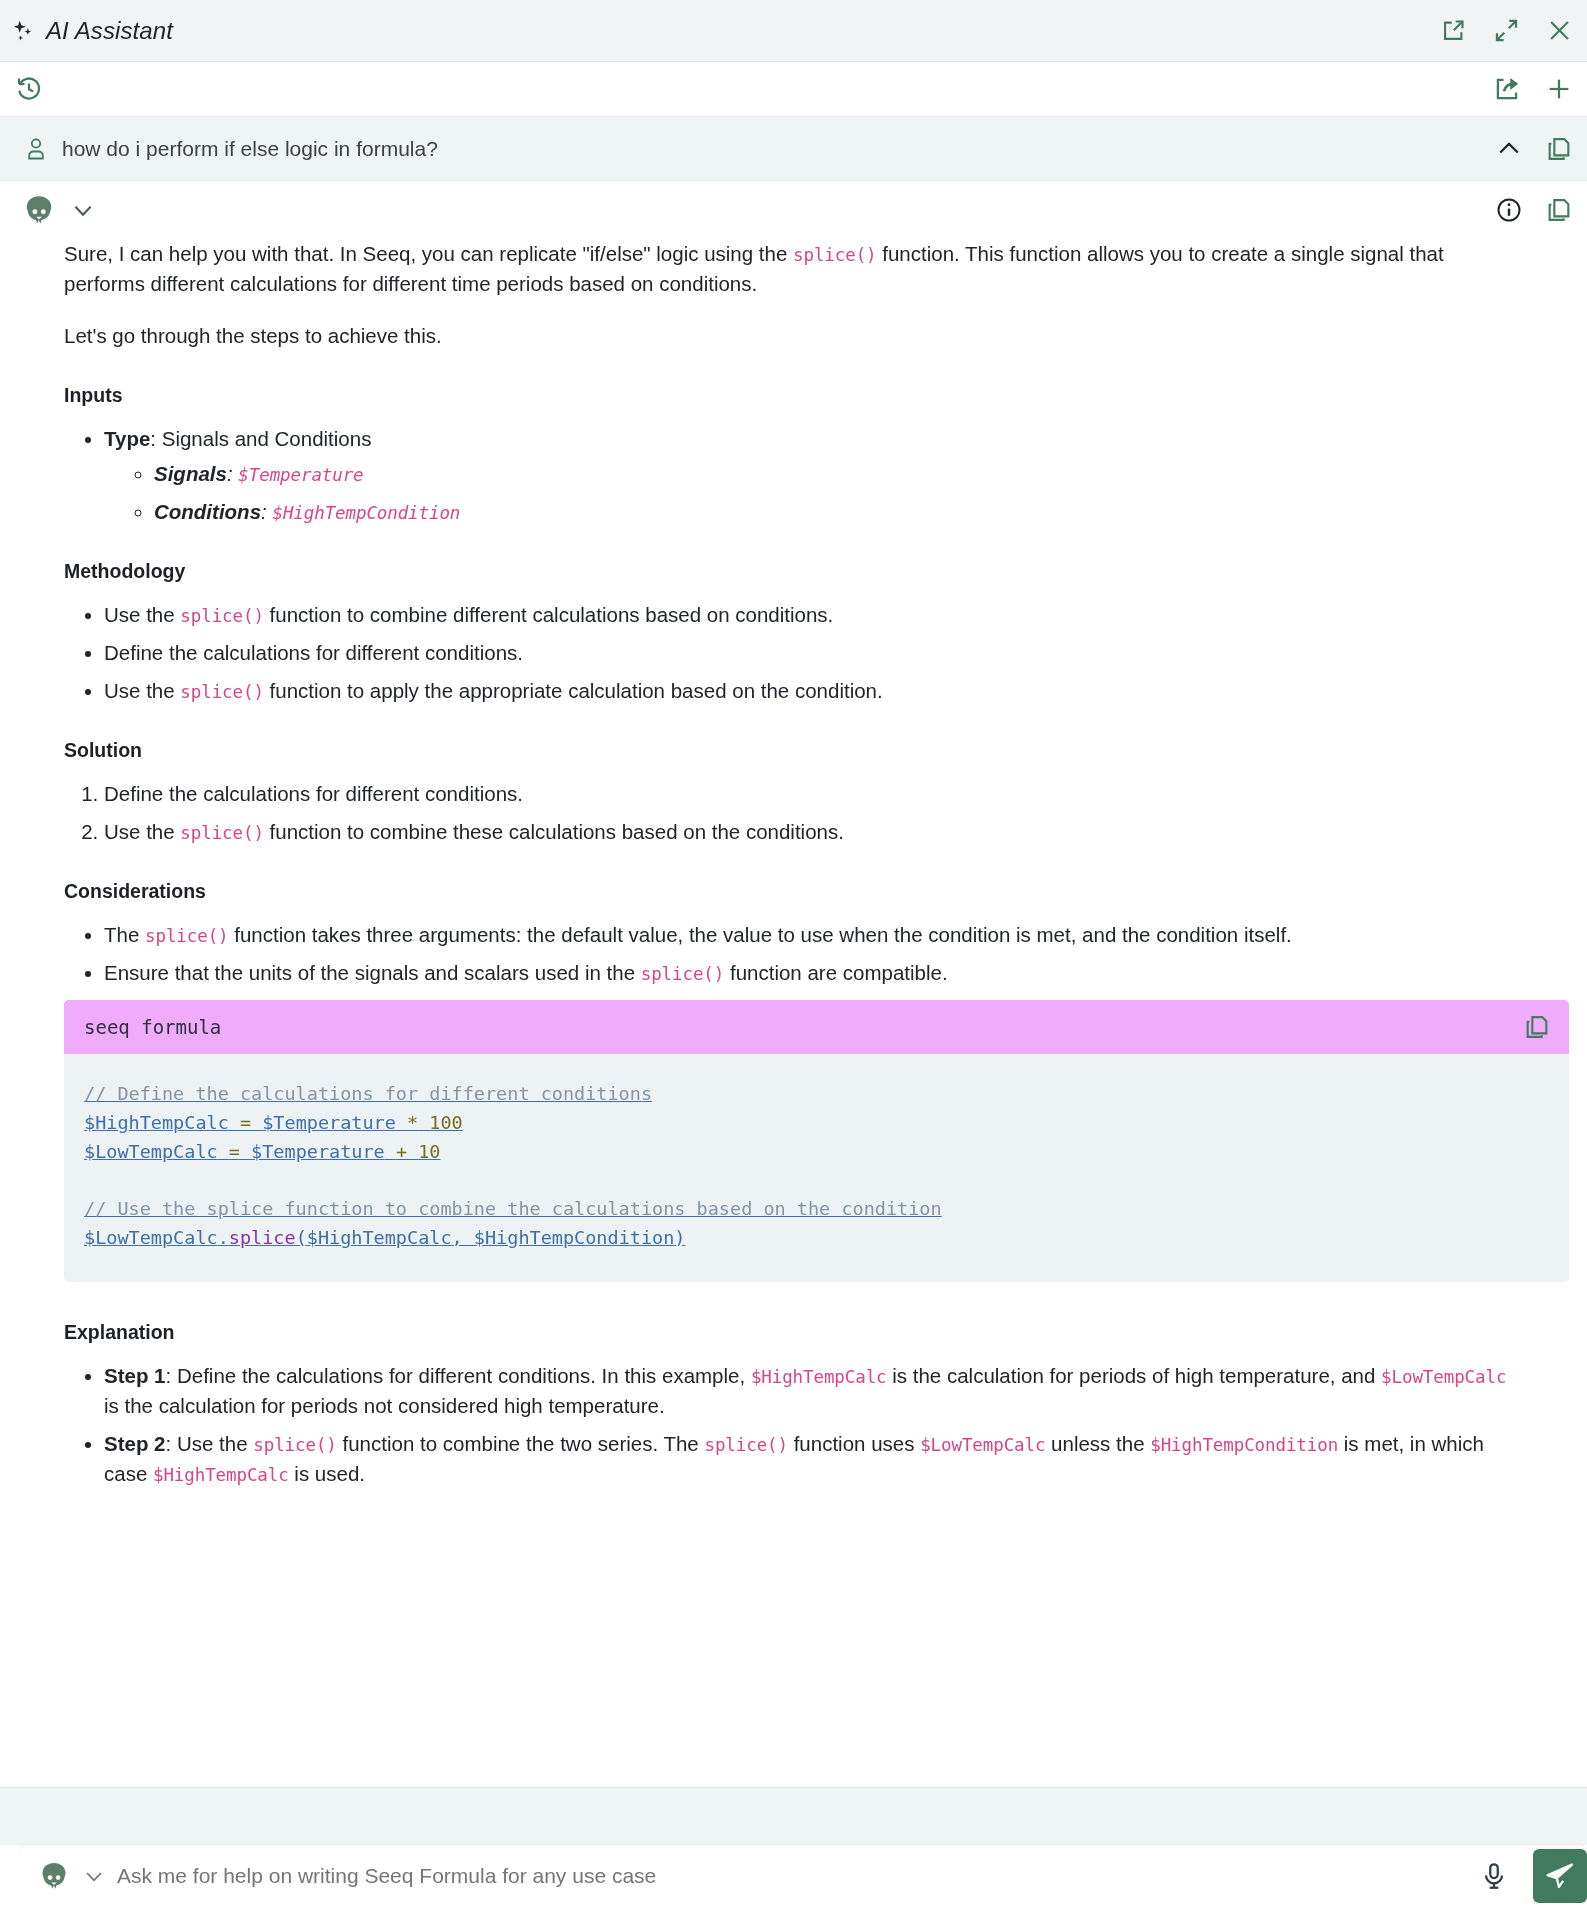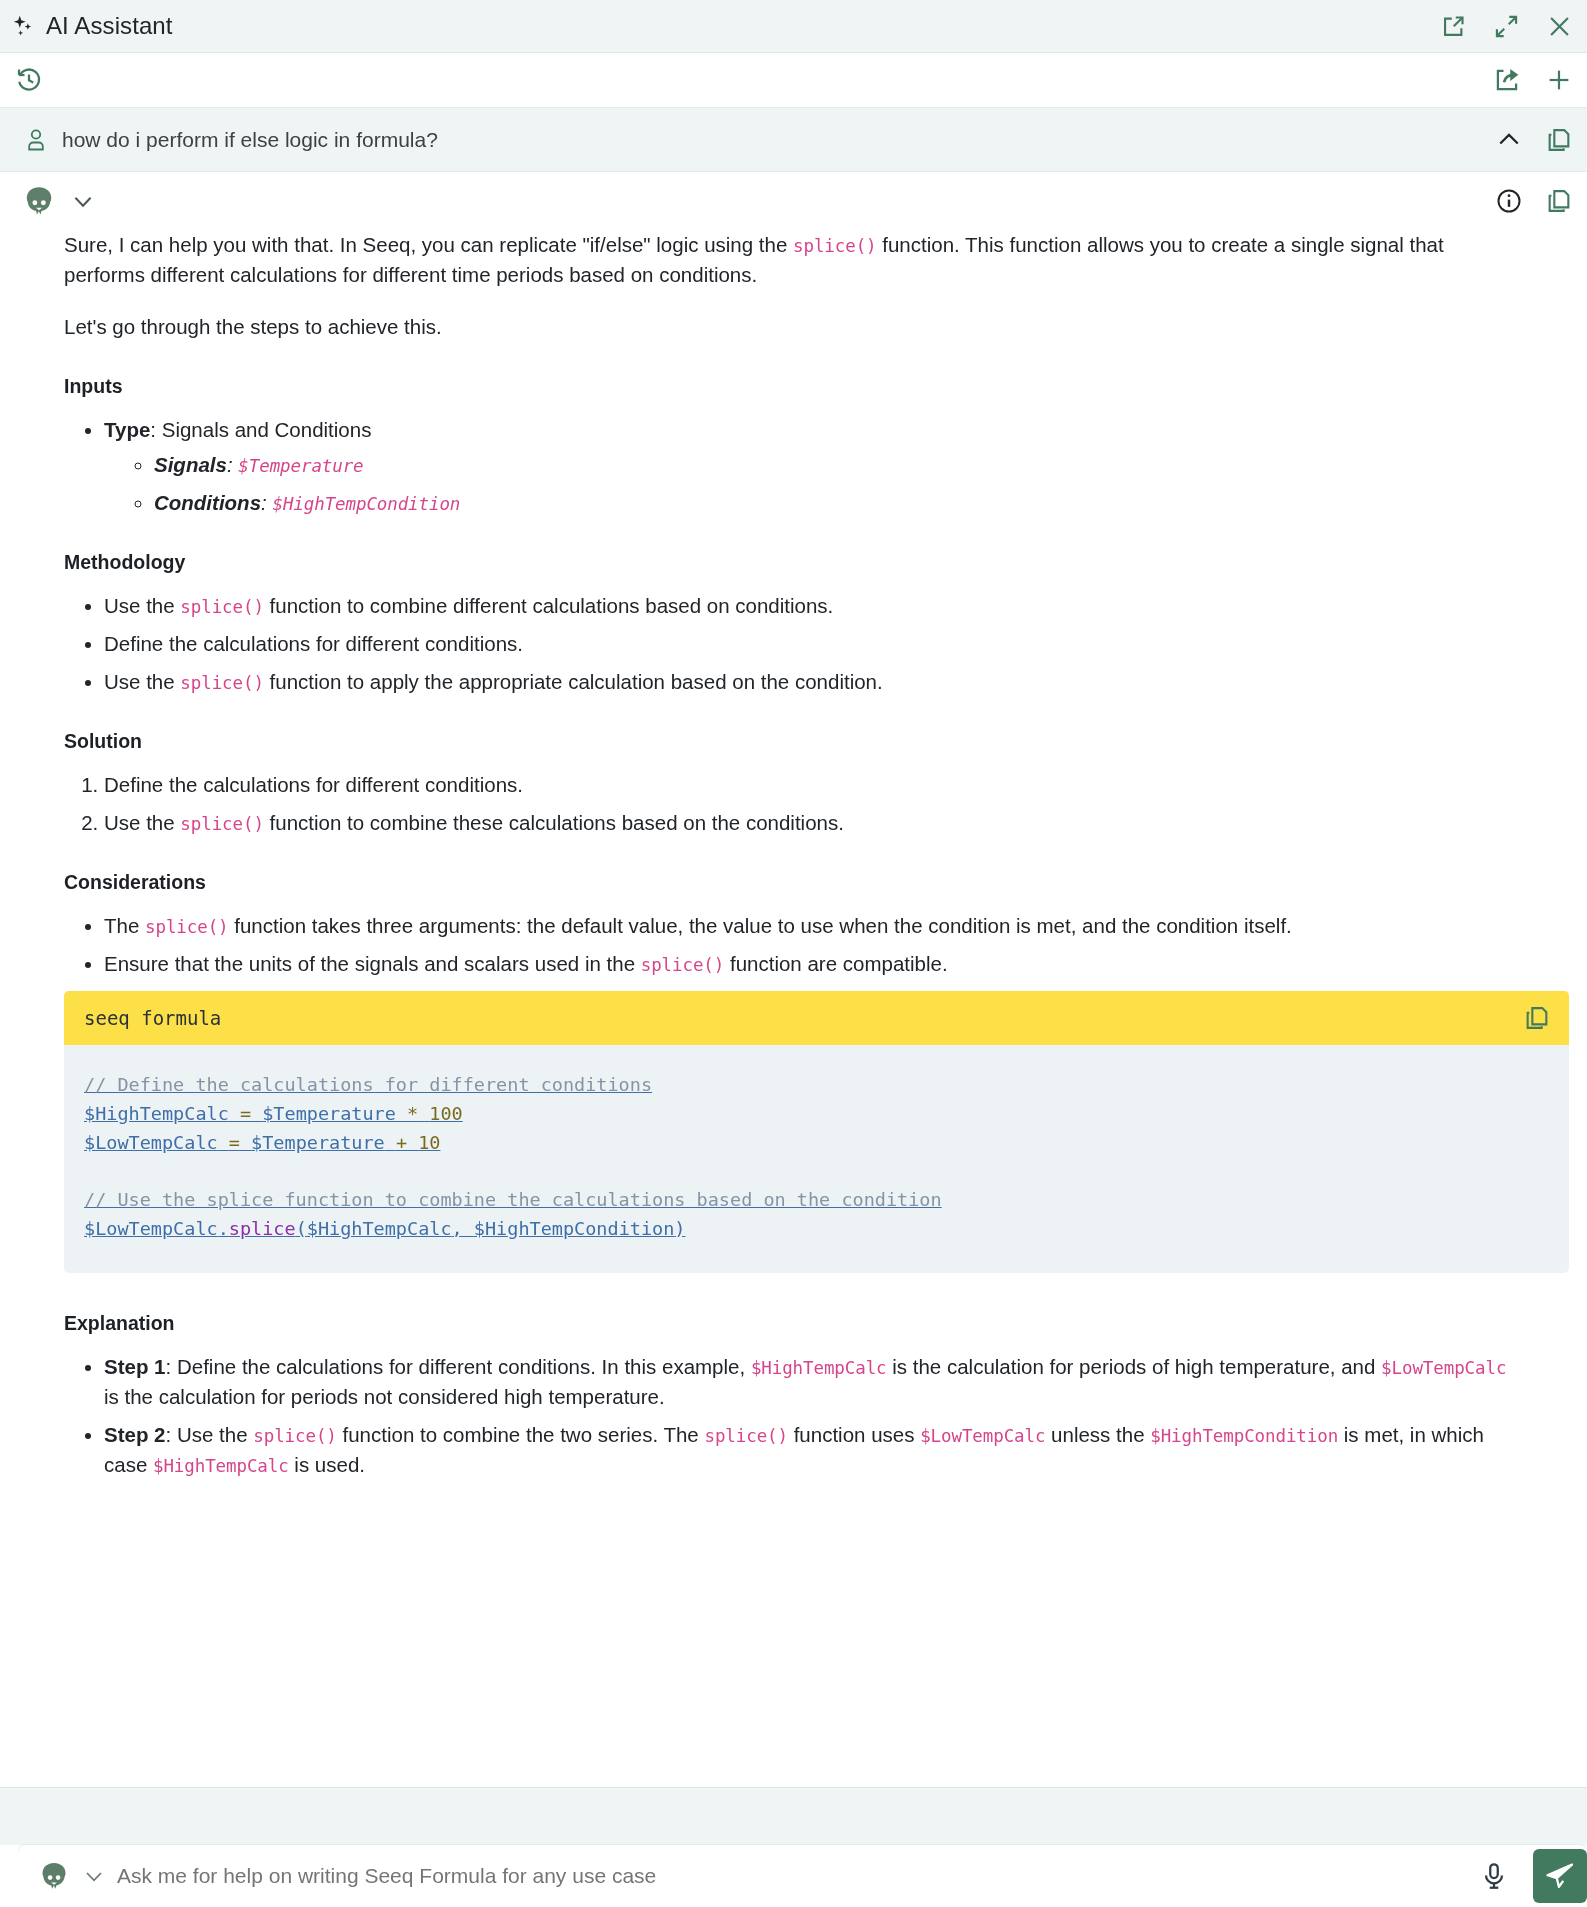--- a/index.html
+++ b/index.html
@@ -8,26 +8,27 @@
     width: 1587px;
     height: 1907px;
     background: #ffffff;
     font-family: "Liberation Sans", sans-serif;
     color: #21252a;
     overflow: hidden;
   }
 
   
   .titlebar {
-    height: 53px;
+    height: 62px;
     background: #f1f4f4;
     border-bottom: 1px solid #e3e7e7;
     display: flex;
     align-items: center;
     padding: 0 14px 0 10px;
+    font-style: italic;
   }
   .titlebar .title-left { display:flex; align-items:center; gap:10px; }
   .title-text { font-size: 24px; color: #21252a; letter-spacing: .1px; }
   .titlebar .spacer { flex: 1 1 auto; }
   .title-actions { display:flex; align-items:center; gap:26px; }
 
   
   .toolrow {
     height: 55px;
     background: #ffffff;
@@ -93,21 +94,21 @@
   }
 
   
   .codeblock {
     margin: 12px 18px 0 64px;
     border-radius: 5px;
     overflow: hidden;
     background: #edf3f5;
   }
   .codeblock .cb-head {
-    background: #fde047;
+    background: #f0abfc;
     padding: 13px 18px 13px 20px;
     display:flex; align-items:center;
   }
   .codeblock .cb-head .lang {
     font-family: "DejaVu Sans Mono", "Liberation Mono", monospace;
     font-size: 19px;
     color: #2b3138;
     flex: 1 1 auto;
   }
   .codeblock pre {

